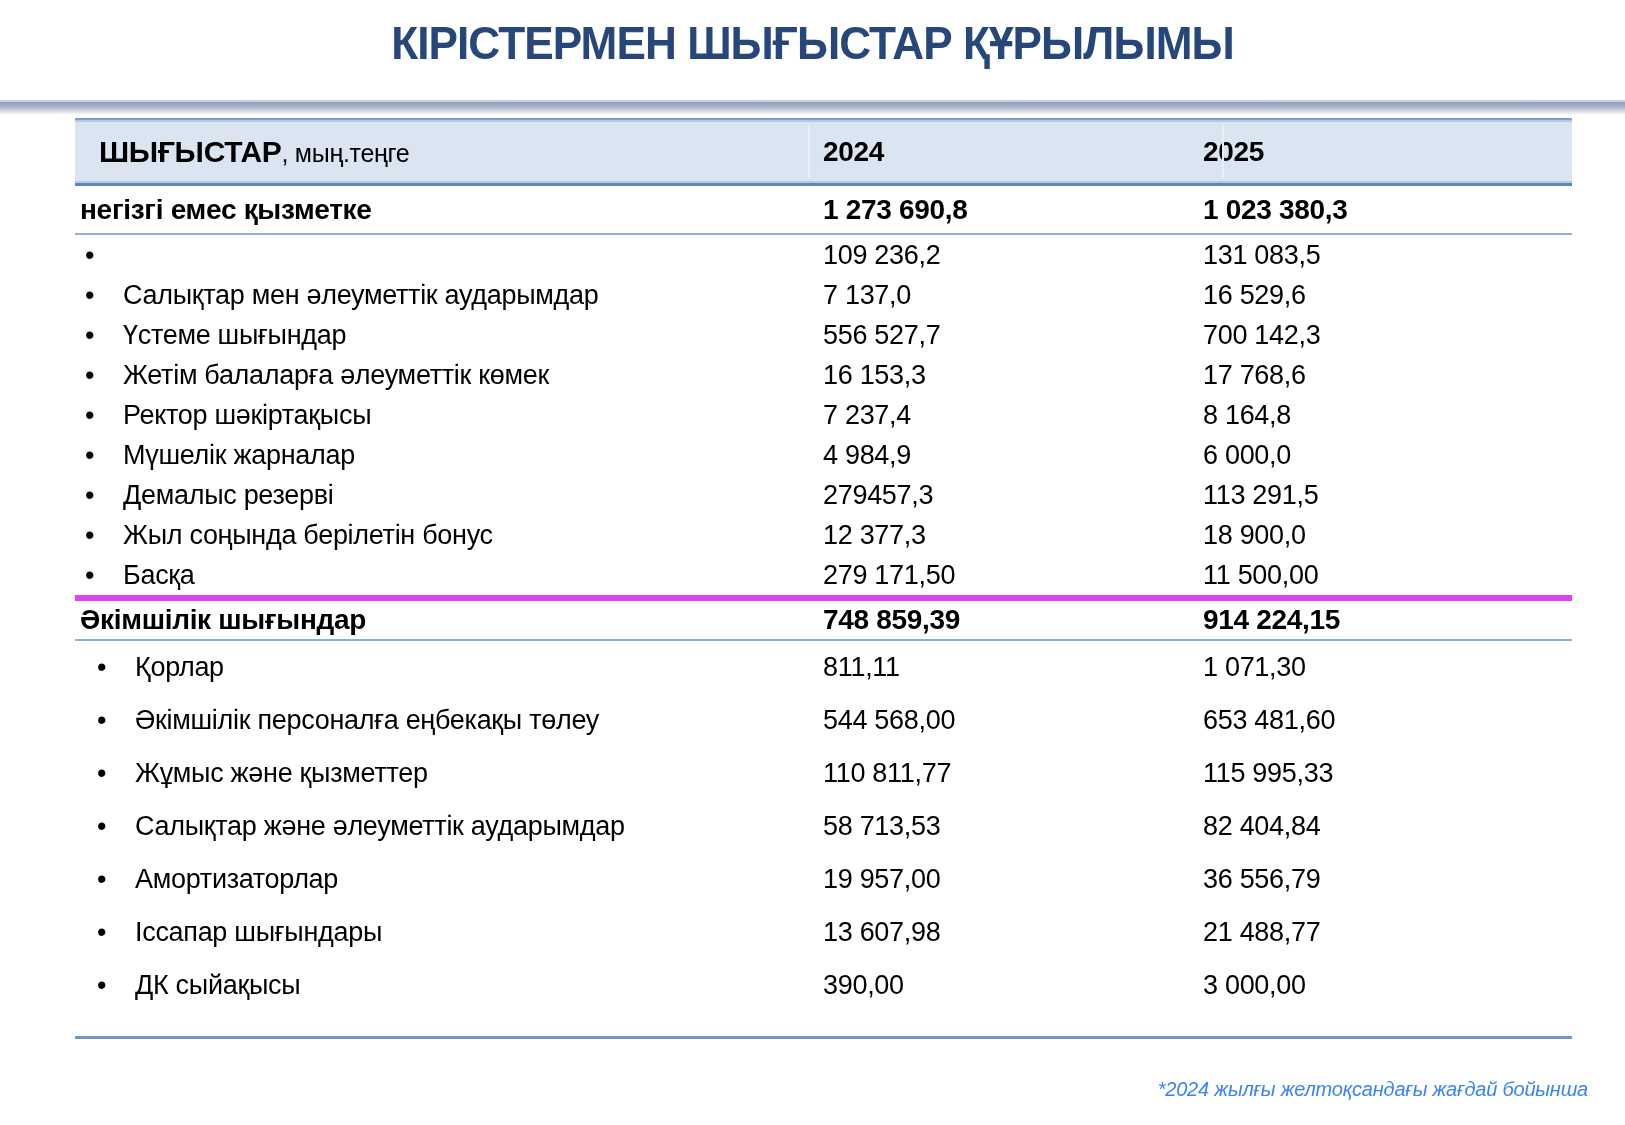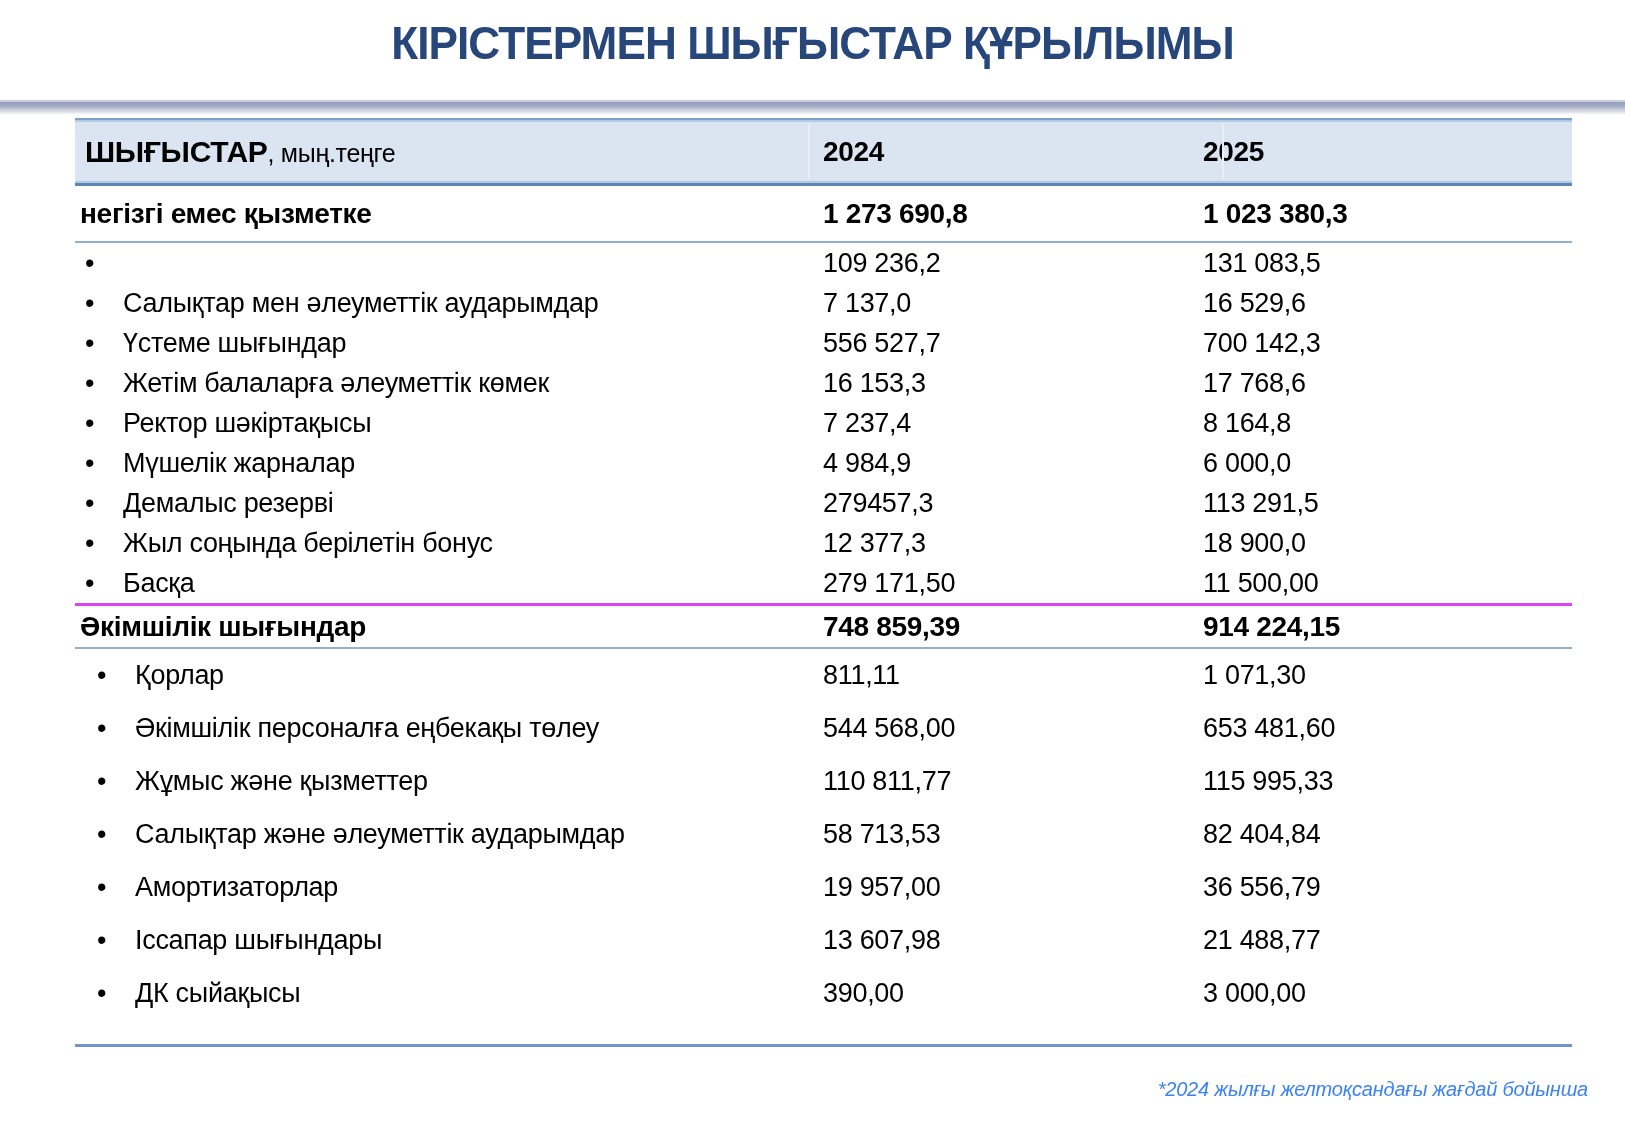--- a/index.html
+++ b/index.html
@@ -51,38 +51,38 @@
 
   
   .thead {
     position: relative;
     height: 68px;
     background: #DBE5F1;
     border-top: 2px solid #7DA0C8;
     border-bottom: 3px solid #5E86B4;
     box-shadow: inset 0 2px 0 #b3c8e2, inset 0 -2px 0 #b3c8e2;
   }
-  .thead .label-cell { padding-left: 10px; font-size: 25px; color: #000; }
+  .thead .label-cell { padding-left: 24px; font-size: 25px; color: #000; }
   .thead .label-cell b { font-size: 30px; font-weight: 700; }
   .thead .num { font-size: 28px; font-weight: 700; color: #000; }
   .vdiv {
     position: absolute; top: 4px; bottom: 5px; width: 2px;
     background: #e9eff7;
   }
   .vdiv.d1 { left: 733px; }
   .vdiv.d2 { left: 1147px; }
 
   
   .tbody { padding-bottom: 24px; border-bottom: 3px solid #7296C4; }
   .row-section {
-    height: 57px;
+    height: 49px;
     font-size: 28px; font-weight: 700; color: #000;
     border-bottom: 2px solid #8FB0D4;
   }
-  .row-section.sec2 { border-top: 3px solid #d946ef; height: 46px; }
+  .row-section.sec2 { border-top: 6px solid #d946ef; height: 46px; }
   .row-section .label { padding-left: 5px; }
 
   .row-bullet { height: 40px; font-size: 27px; color: #000; }
   .row-bullet .label { display: flex; align-items: center; }
   .row-bullet .bullet {
     width: 38px; padding-left: 10px; box-sizing: content-box;
     font-size: 27px;
   }
   .row-bullet.g2 { height: 53px; }
   .row-bullet.g2 .bullet { padding-left: 22px; }

